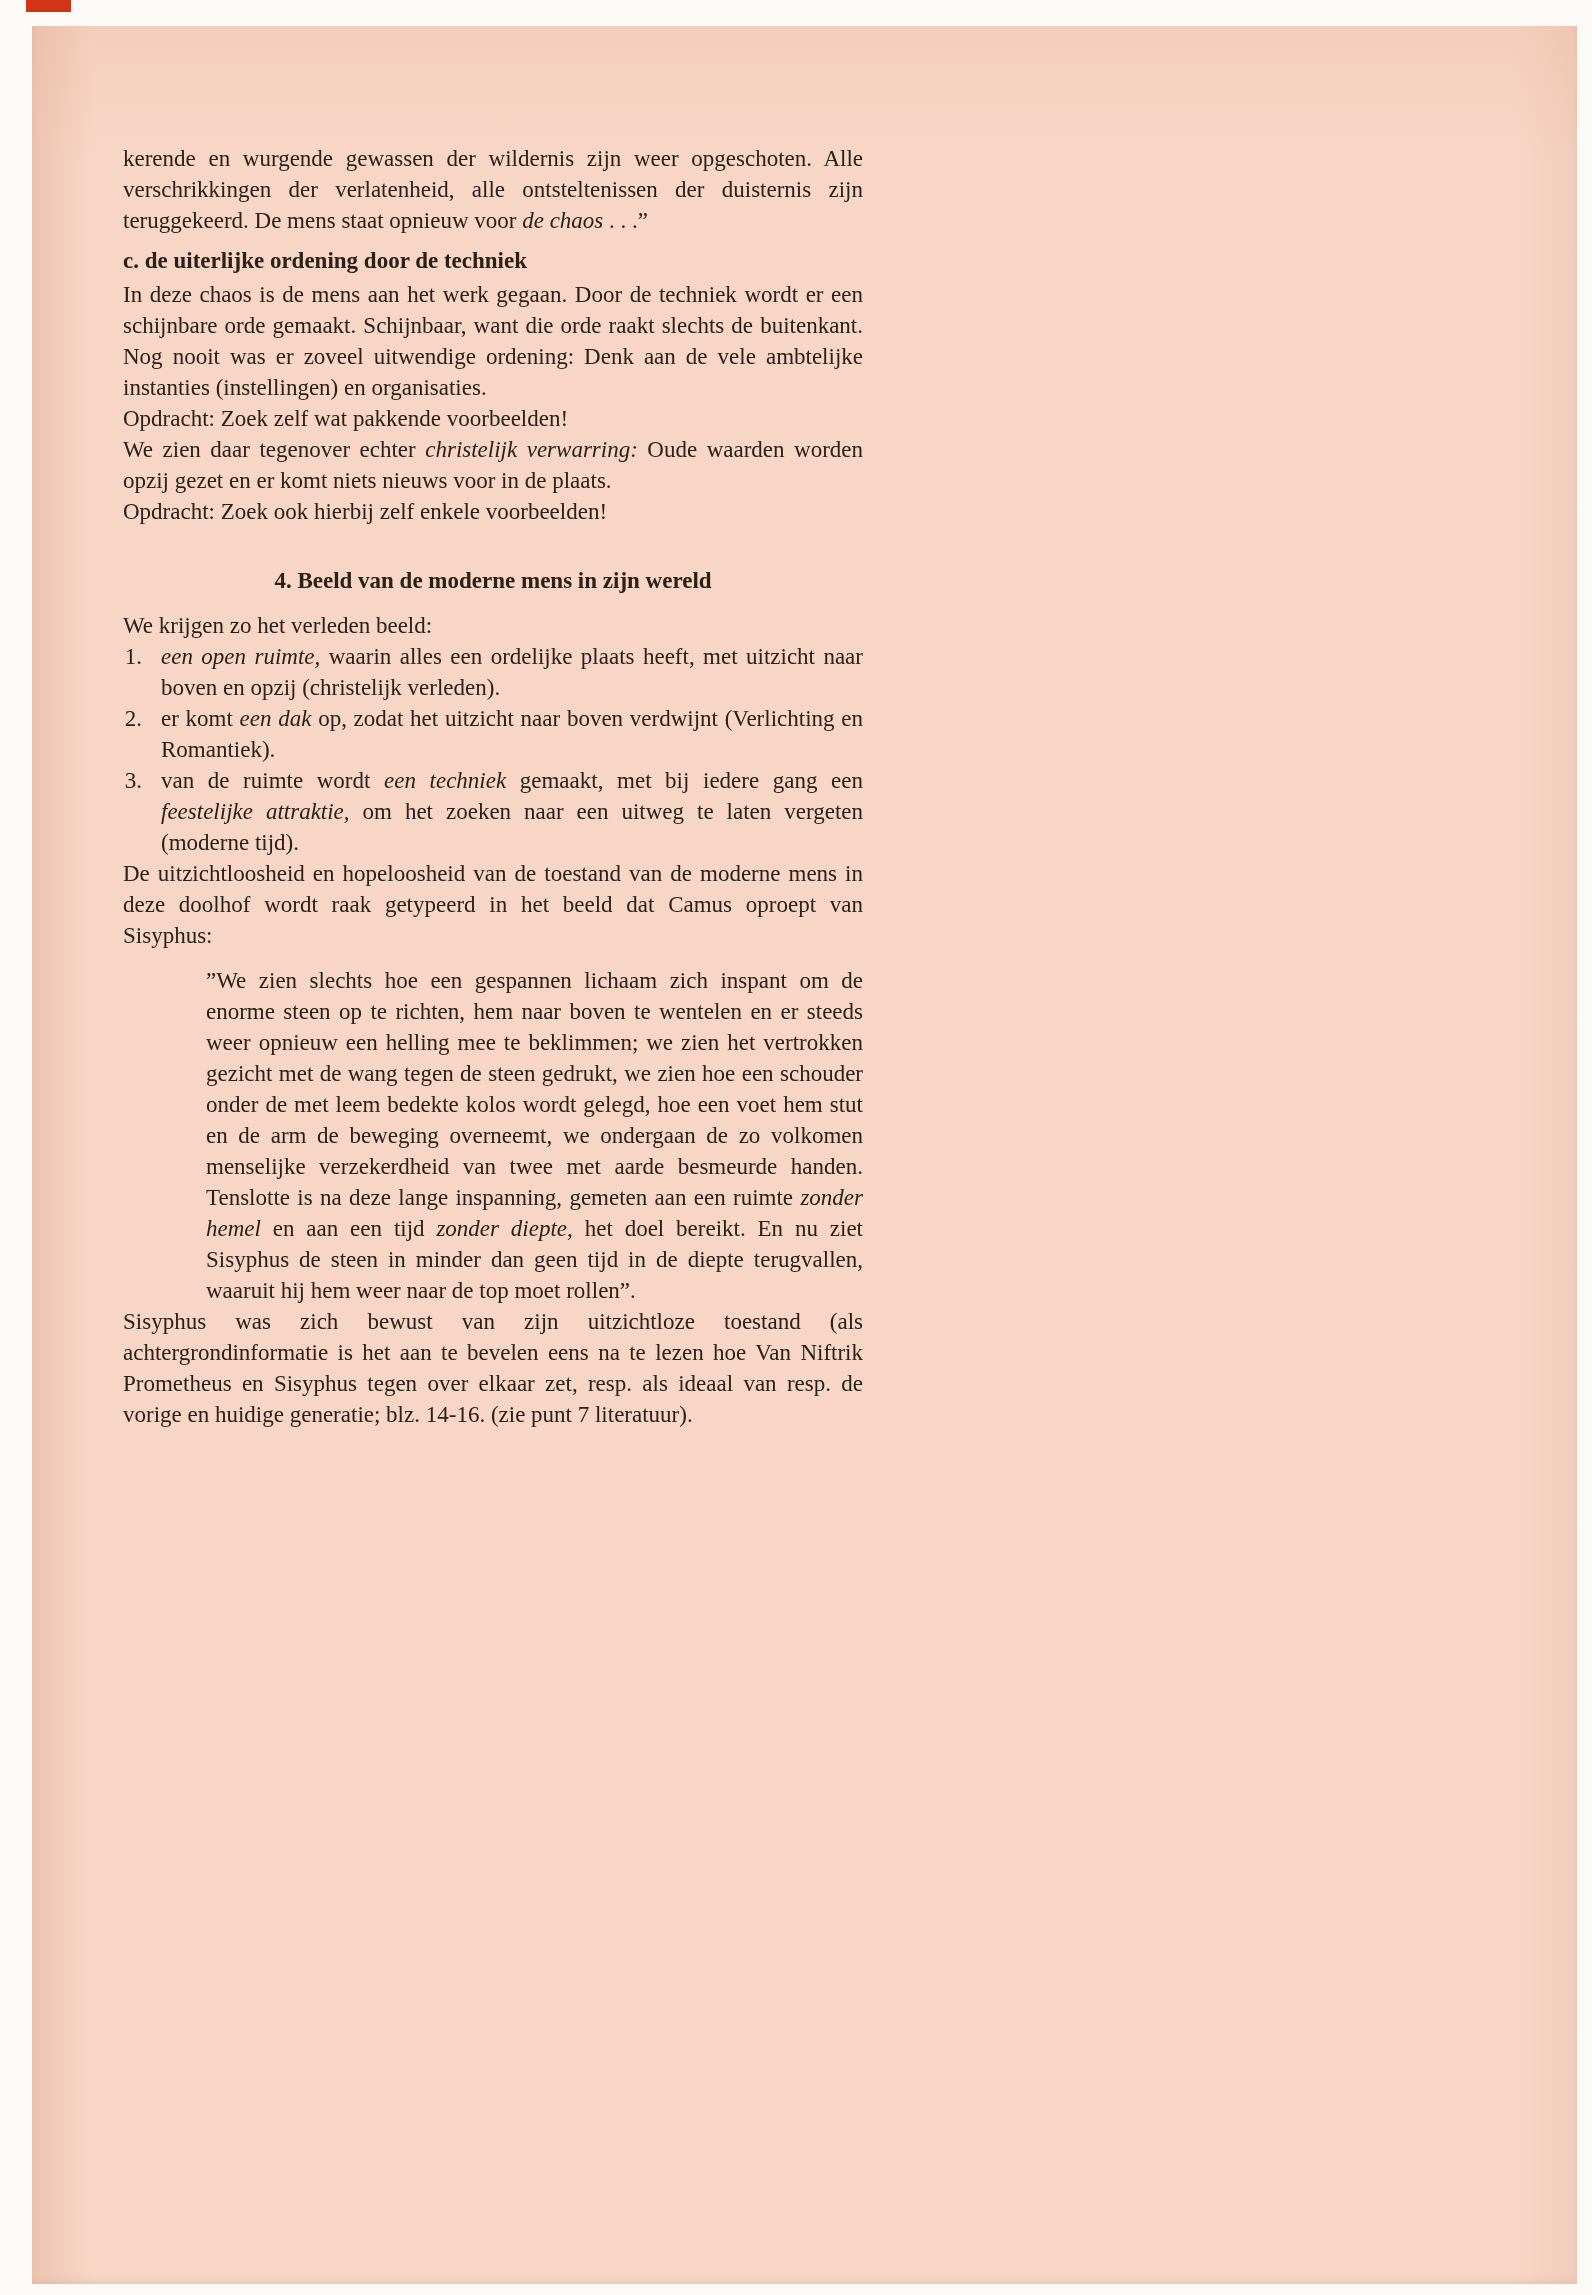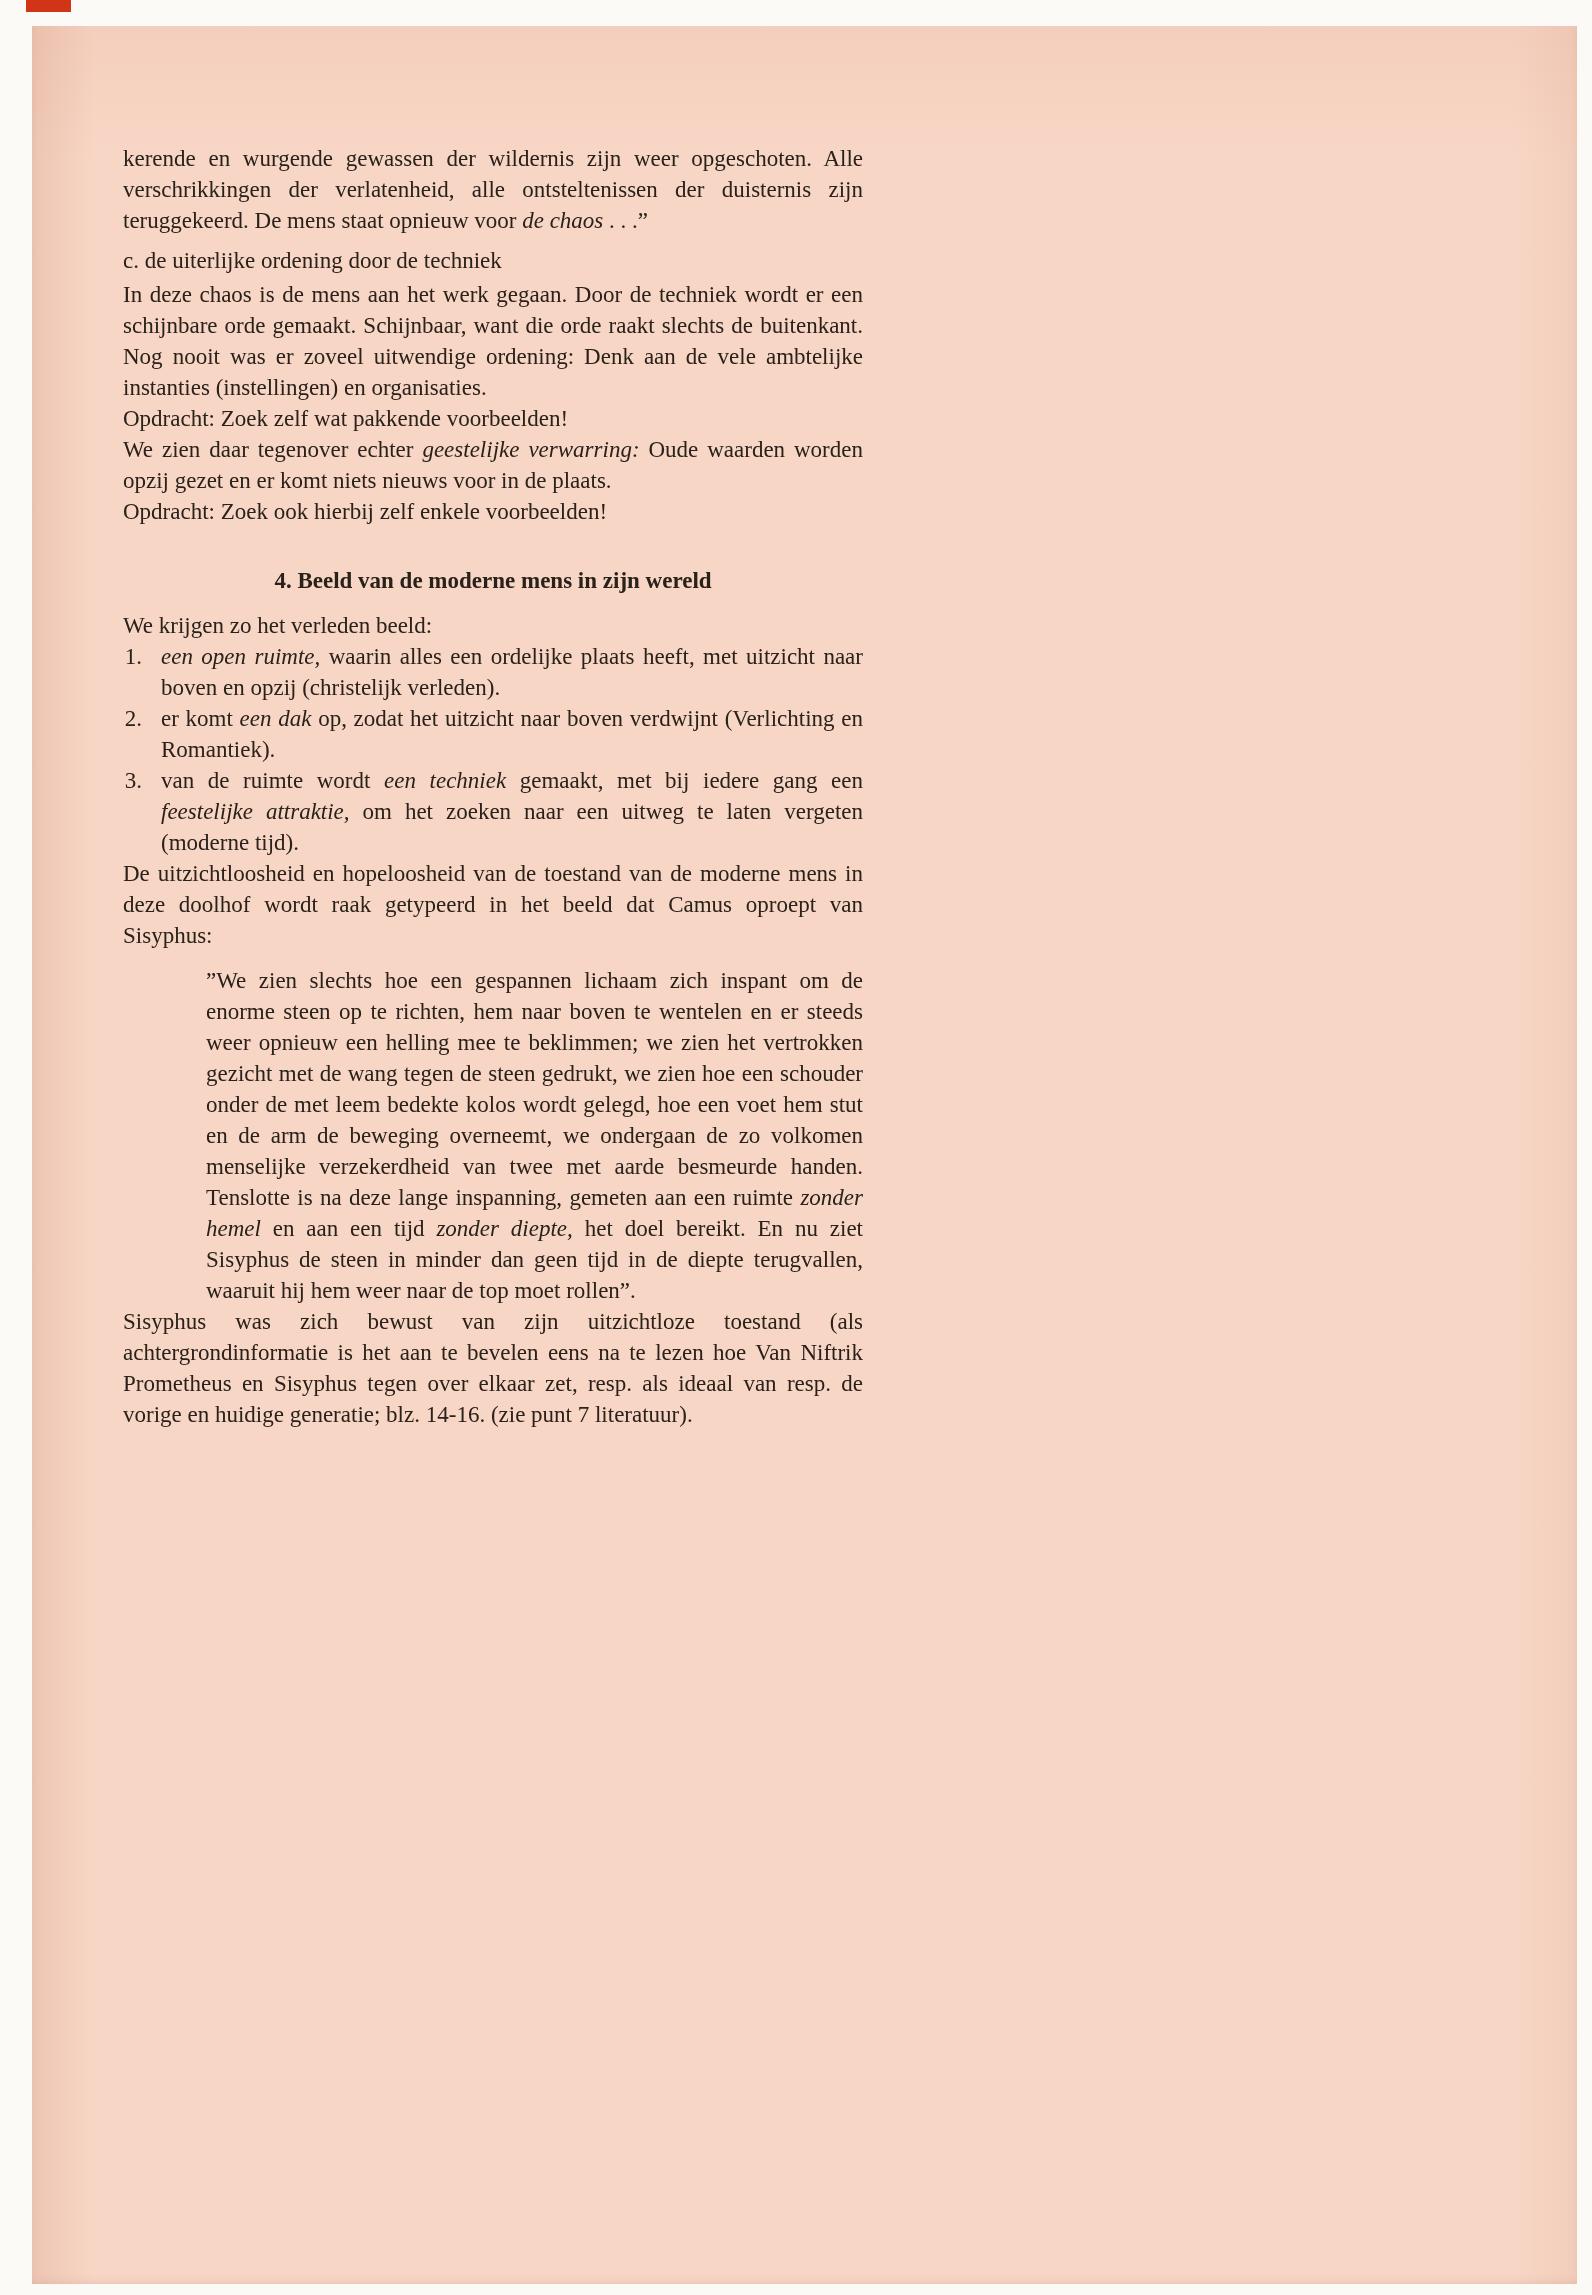--- a/index.html
+++ b/index.html
@@ -40,21 +40,21 @@
     color:var(--ink);
     font-size:23px;
     line-height:31px;
     text-align:justify;
   }
   p.para{ margin:0; }
   .it{ font-style:italic; }
   .subheading{
     margin:8.6px 0 3.5px 0;
     font-size:23px;
-    font-weight:normal;
+    font-weight:bold;
     text-align:left;
   }
   .heading4{
     margin:38px 0 14px 0;
     font-size:23px;
     font-weight:bold;
     text-align:center;
   }
   .numbered-list{ margin:0; }
   .list-item{
@@ -86,21 +86,21 @@
   <div class="text-block">
 
     <p class="para"><span>kerende en wurgende gewassen der wildernis zijn weer opgeschoten. Alle verschrikkingen der verlatenheid, alle ontsteltenissen der duisternis zijn teruggekeerd. De mens staat opnieuw voor </span><span class="it">de chaos</span><span> . . .”</span></p>
 
     <h3 class="subheading">c. de uiterlijke ordening door de techniek</h3>
 
     <p class="para">In deze chaos is de mens aan het werk gegaan. Door de techniek wordt er een schijnbare orde gemaakt. Schijnbaar, want die orde raakt slechts de buitenkant. Nog nooit was er zoveel uitwendige ordening: Denk aan de vele ambtelijke instanties (instellingen) en organisaties.</p>
 
     <p class="para">Opdracht: Zoek zelf wat pakkende voorbeelden!</p>
 
-    <p class="para"><span>We zien daar tegenover echter </span><span class="it">geestelijke verwarring:</span><span> Oude waarden worden opzij gezet en er komt niets nieuws voor in de plaats.</span></p>
+    <p class="para"><span>We zien daar tegenover echter </span><span class="it">christelijk verwarring:</span><span> Oude waarden worden opzij gezet en er komt niets nieuws voor in de plaats.</span></p>
 
     <p class="para">Opdracht: Zoek ook hierbij zelf enkele voorbeelden!</p>
 
     <h3 class="heading4">4. Beeld van de moderne mens in zijn wereld</h3>
 
     <p class="para">We krijgen zo het verleden beeld:</p>
 
     <div class="numbered-list">
       <div class="list-item">
         <span class="list-num">1.</span>

